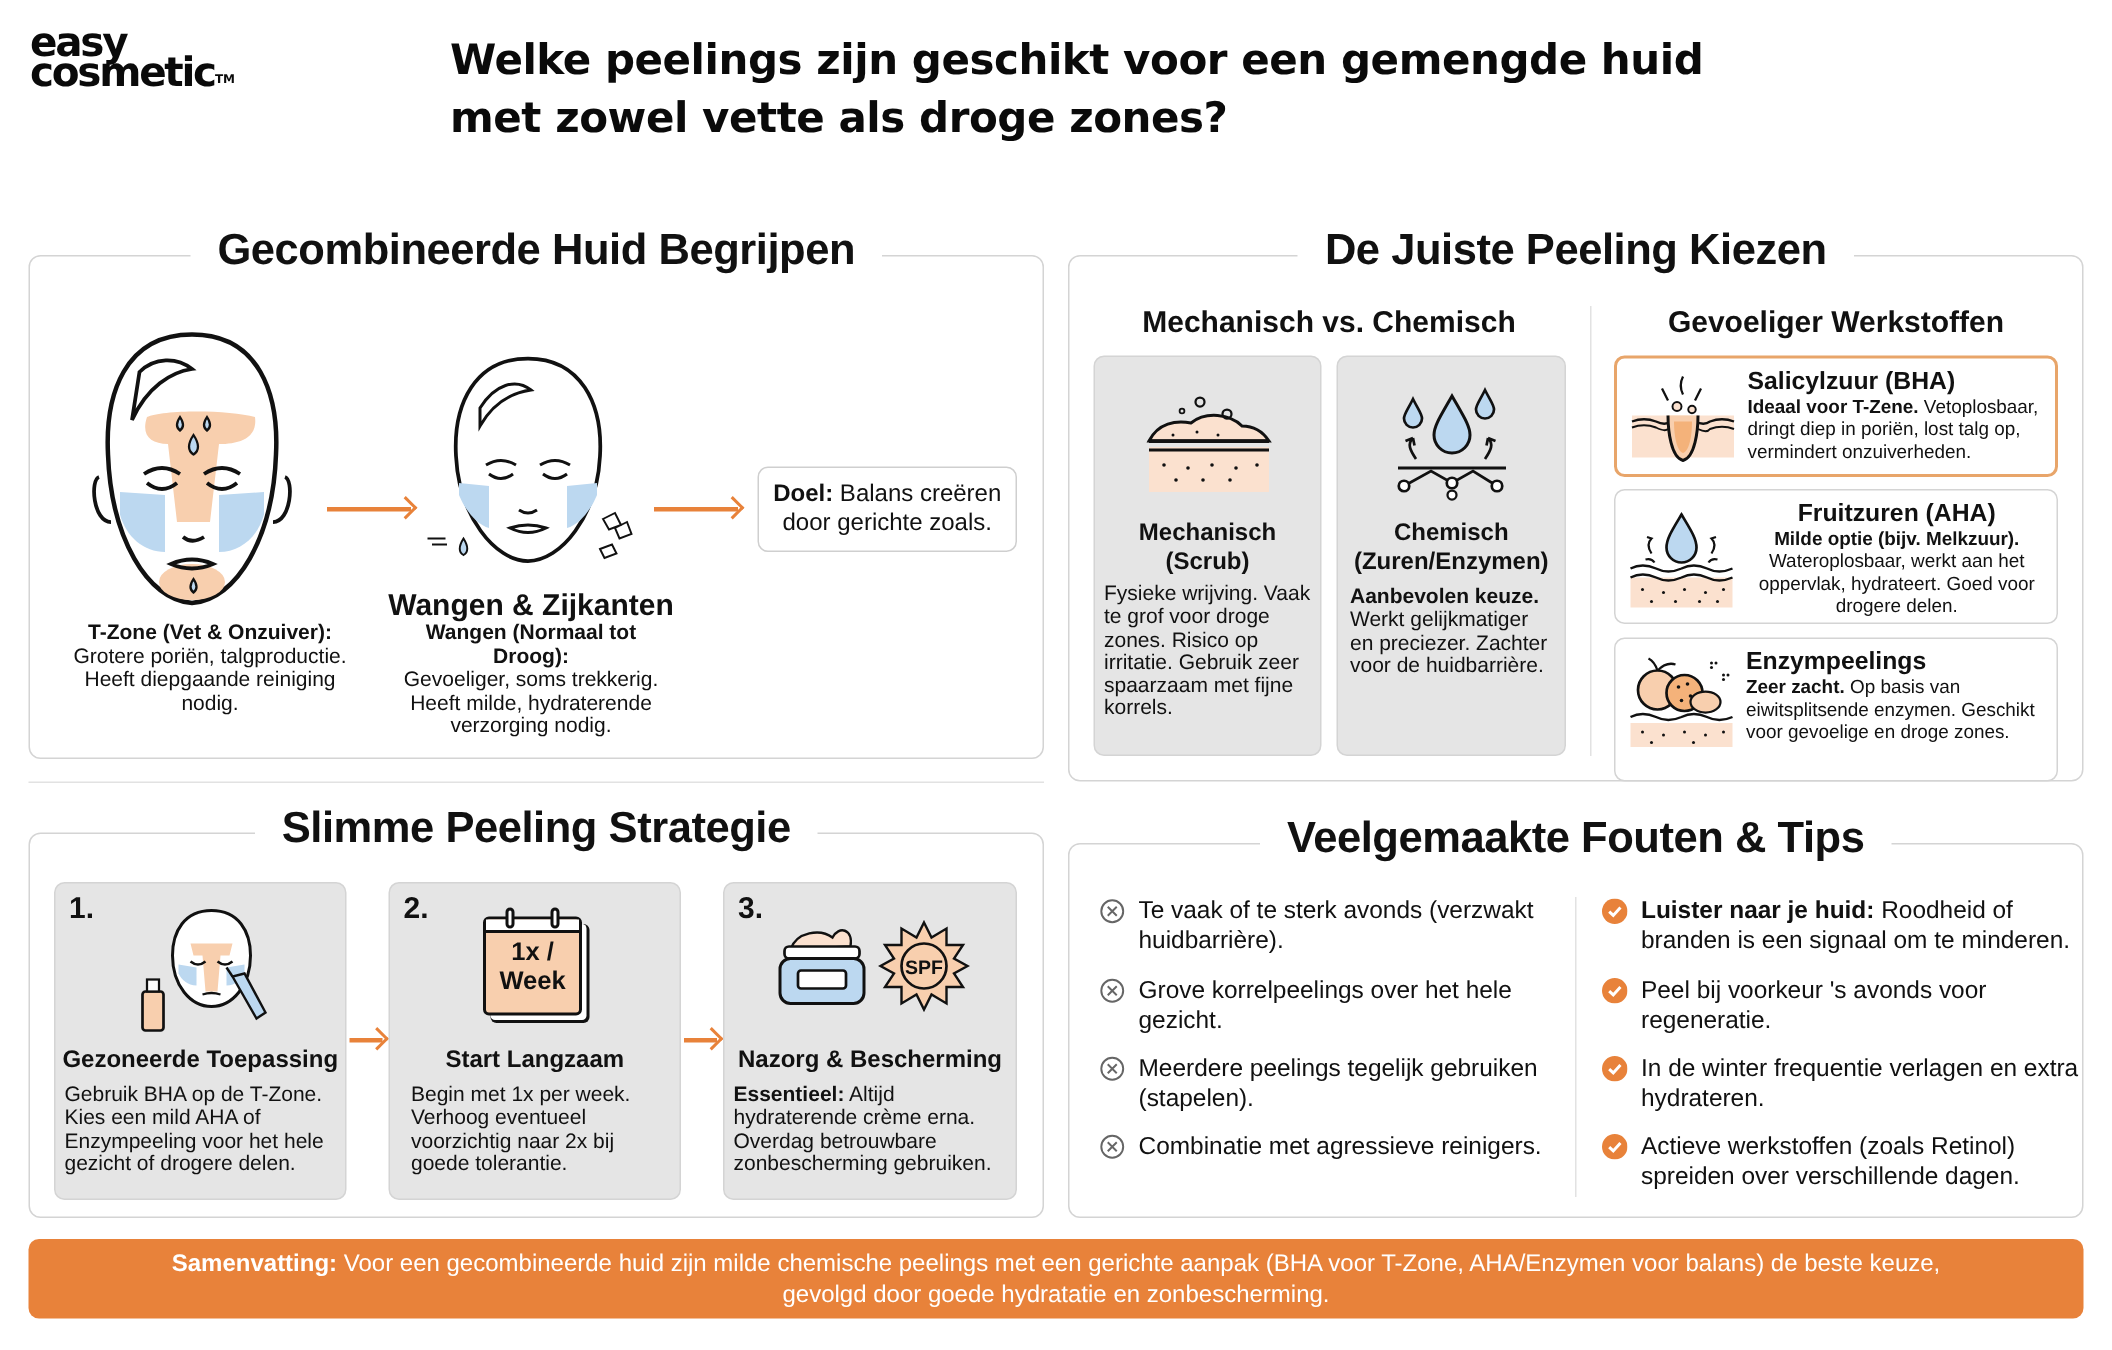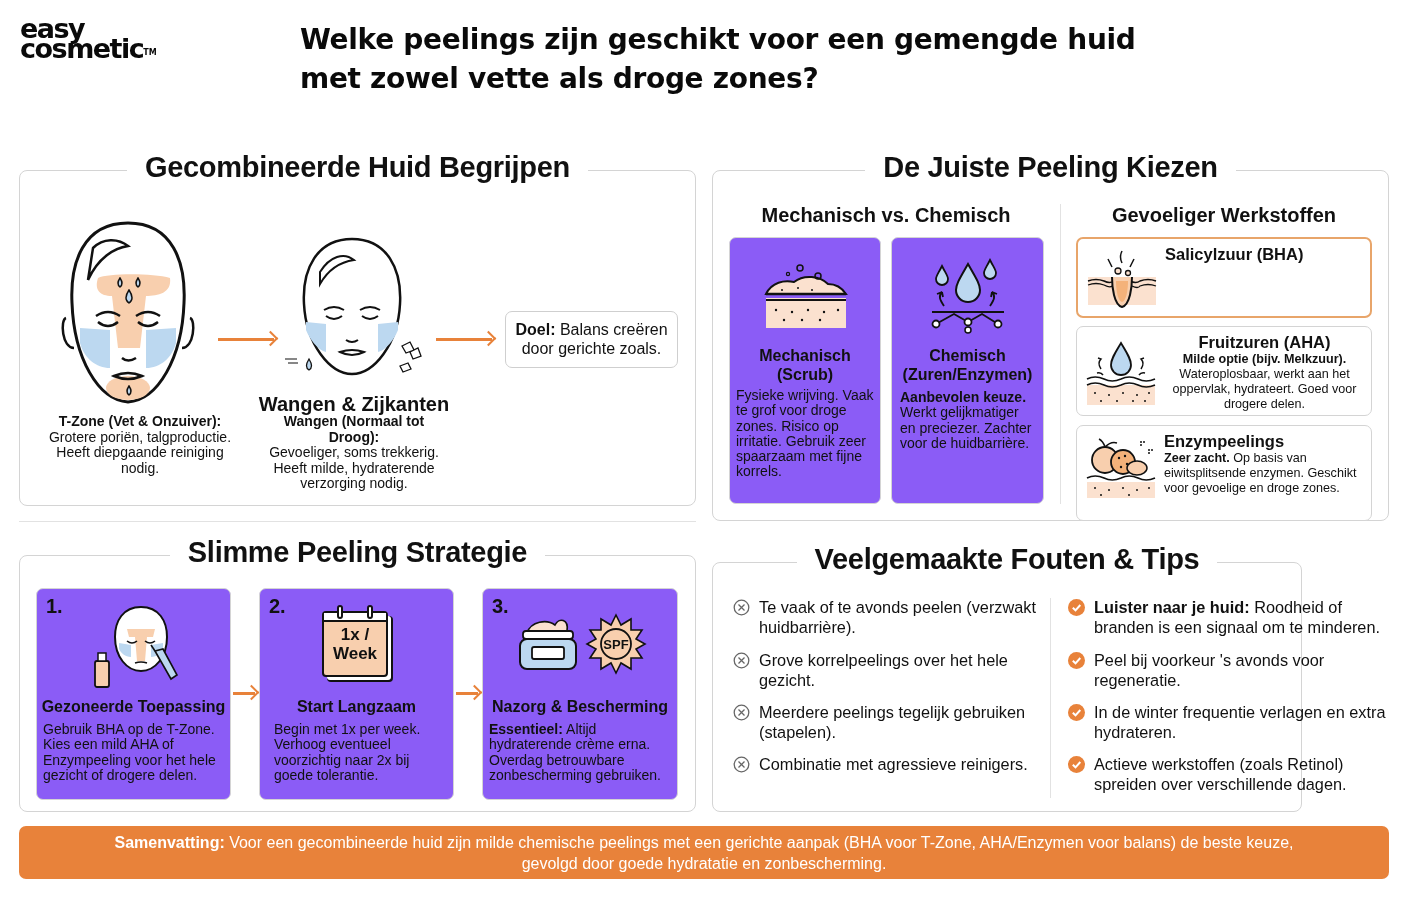--- a/index.html
+++ b/index.html
@@ -19,21 +19,21 @@
 
   .arrow { position: absolute; height: 2.5px; background: #e8823a; }
   .arrow::after { content: ""; position: absolute; right: -2px; top: -5px; width: 9px; height: 9px; border-top: 2.5px solid #e8823a; border-right: 2.5px solid #e8823a; transform: rotate(45deg); }
 
   .caption { position: absolute; text-align: center; font-size: 14px; line-height: 15.5px; color: #111; }
   .caption b { display: block; }
 
   .goal-box { position: absolute; left: 505px; top: 311px; width: 173px; height: 57px; border: 1.5px solid #cfcfcf; border-radius: 7px; text-align: center; font-size: 16px; line-height: 19px; padding-top: 8px; }
 
   .sub-title { position: absolute; font-weight: bold; font-size: 20px; text-align: center; }
-  .card { position: absolute; border: 1.5px solid #d4d4d4; border-radius: 7px; background: #8b5cf6; text-decoration: underline; }
+  .card { position: absolute; border: 1.5px solid #d4d4d4; border-radius: 7px; background: #e5e5e5; text-decoration: underline; }
   .card-title { font-weight: bold; font-size: 16px; line-height: 19px; text-align: center; }
   .card-text { font-size: 14px; line-height: 15.3px; text-align: left; }
 
   .agent { position: absolute; left: 1076px; width: 296px; border: 1.5px solid #d4d4d4; border-radius: 7px; background: #fff; }
   .agent.hl { border: 2px solid #e8a56a; }
   .agent .ico { position: absolute; left: 6px; top: 8px; width: 76px; height: 68px; }
   .agent .txt { position: absolute; left: 87px; top: 6px; right: 6px; }
   .agent .t { font-weight: bold; font-size: 16.5px; line-height: 19px; }
   .agent .d { font-size: 12.6px; line-height: 15px; }
 
@@ -171,20 +171,21 @@
     <path d="M4 34 q8 -3 16 0 q6 3 10 0 M46 34 q6 3 10 0 q8 -3 16 0" fill="none" stroke="#111" stroke-width="1.5"></path>
     <path d="M4 38 q8 -3 16 0 q6 3 8 1 M48 39 q6 3 8 0 q8 -3 16 0" fill="none" stroke="#111" stroke-width="1.3"></path>
     <path d="M28 30 C28 40 30 58 38 60 C46 58 48 40 48 30" fill="#f8cfae" stroke="#111" stroke-width="2"></path>
     <path d="M32 34 C32 44 34 54 38 55 C42 54 44 44 44 34" fill="#f4b27a" stroke="none"></path>
     <circle cx="34" cy="24" r="3" fill="#fbe1cf" stroke="#111" stroke-width="1.3"></circle>
     <circle cx="44" cy="26" r="2.5" fill="#fbe1cf" stroke="#111" stroke-width="1.3"></circle>
     <path d="M24 12 l4 8 M38 4 q-3 6 0 12 M50 12 l-4 8" fill="none" stroke="#111" stroke-width="1.5"></path>
   </svg>
   <div class="txt">
     <div class="t">Salicylzuur (BHA)</div>
+    <div class="d"><b>Ideaal voor T-Zene.</b><span> Vetoplosbaar, dringt diep in poriën, lost talg op, vermindert onzuiverheden.</span></div>
   </div>
 </div>
 
 <div class="agent" style="top:326px; height:90px;text-align:center;">
   <svg class="ico" viewBox="0 0 76 68" style="top:12px;">
     <path d="M38 4 C32 14 28 20 28 26 A10 10 0 0 0 48 26 C48 20 44 14 38 4Z" fill="#bcd8f0" stroke="#111" stroke-width="1.8"></path>
     <path d="M18 30 q-4 -6 0 -10 l-3 -1 M58 30 q4 -6 0 -10 l3 -1 M20 36 q-2 -3 -6 -2 M56 36 q2 -3 6 -2" fill="none" stroke="#111" stroke-width="1.5"></path>
     <rect x="4" y="46" width="68" height="20" fill="#fbe1cf"></rect>
     <path d="M4 40 q8 -4 17 0 q8 4 17 0 q8 -4 17 0 q8 4 17 0" fill="none" stroke="#111" stroke-width="1.6"></path>
     <path d="M4 46 q8 -4 17 0 q8 4 17 0 q8 -4 17 0 q8 4 17 0" fill="none" stroke="#111" stroke-width="1.6"></path>
@@ -294,32 +295,32 @@
   </svg>
   <svg style="position:absolute; left:102px; top:24px;" width="62" height="62" viewBox="0 0 62 62">
     <polygon points="31,2 36,12 46,6 46,17 57,17 51,26 60,31 51,36 57,45 46,45 46,56 36,50 31,60 26,50 16,56 16,45 5,45 11,36 2,31 11,26 5,17 16,17 16,6 26,12" fill="#f8cfae" stroke="#111" stroke-width="1.6"></polygon>
     <circle cx="31" cy="31" r="15" fill="#f8cfae" stroke="#111" stroke-width="1.8"></circle>
     <text x="31" y="36" text-anchor="middle" font-family="Liberation Sans, sans-serif" font-weight="bold" font-size="13" fill="#111">SPF</text>
   </svg>
   <div class="card-title" style="top:108px;">Nazorg &amp; Bescherming</div>
   <div class="card-text" style="top:133px; left:6px; right:6px;"><b>Essentieel:</b><span> Altijd hydraterende crème erna. Overdag betrouwbare zonbescherming gebruiken.</span></div>
 </div>
 
-<div class="panel" style="left:712px; top:562px; width:590px; height:250px;">
+<div class="panel" style="left:712px; top:562px; width:677px; height:250px;">
   <div class="panel-title"><span>Veelgemaakte Fouten &amp; Tips</span></div>
 </div>
 
 <div class="vdiv" style="left:1050px; top:598px; height:200px;"></div>
 
 <div class="list-item" style="left:733px; top:597px; width:305px;">
   <svg class="ic" viewBox="0 0 17 17">
       <circle cx="8.5" cy="8.5" r="7.3" fill="none" stroke="#666" stroke-width="1.3"></circle>
       <path d="M5.5 5.5 L11.5 11.5 M11.5 5.5 L5.5 11.5" stroke="#666" stroke-width="1.3"></path>
     </svg>
-  <span>Te vaak of te avonds peelen (verzwakt huidbarrière).</span>
+  <span>Te vaak of te sterk avonds (verzwakt huidbarrière).</span>
 </div>
 <div class="list-item" style="left:733px; top:650px; width:305px;">
   <svg class="ic" viewBox="0 0 17 17">
       <circle cx="8.5" cy="8.5" r="7.3" fill="none" stroke="#666" stroke-width="1.3"></circle>
       <path d="M5.5 5.5 L11.5 11.5 M11.5 5.5 L5.5 11.5" stroke="#666" stroke-width="1.3"></path>
     </svg>
   <span>Grove korrelpeelings over het hele gezicht.</span>
 </div>
 <div class="list-item" style="left:733px; top:702px; width:305px;">
   <svg class="ic" viewBox="0 0 17 17">

